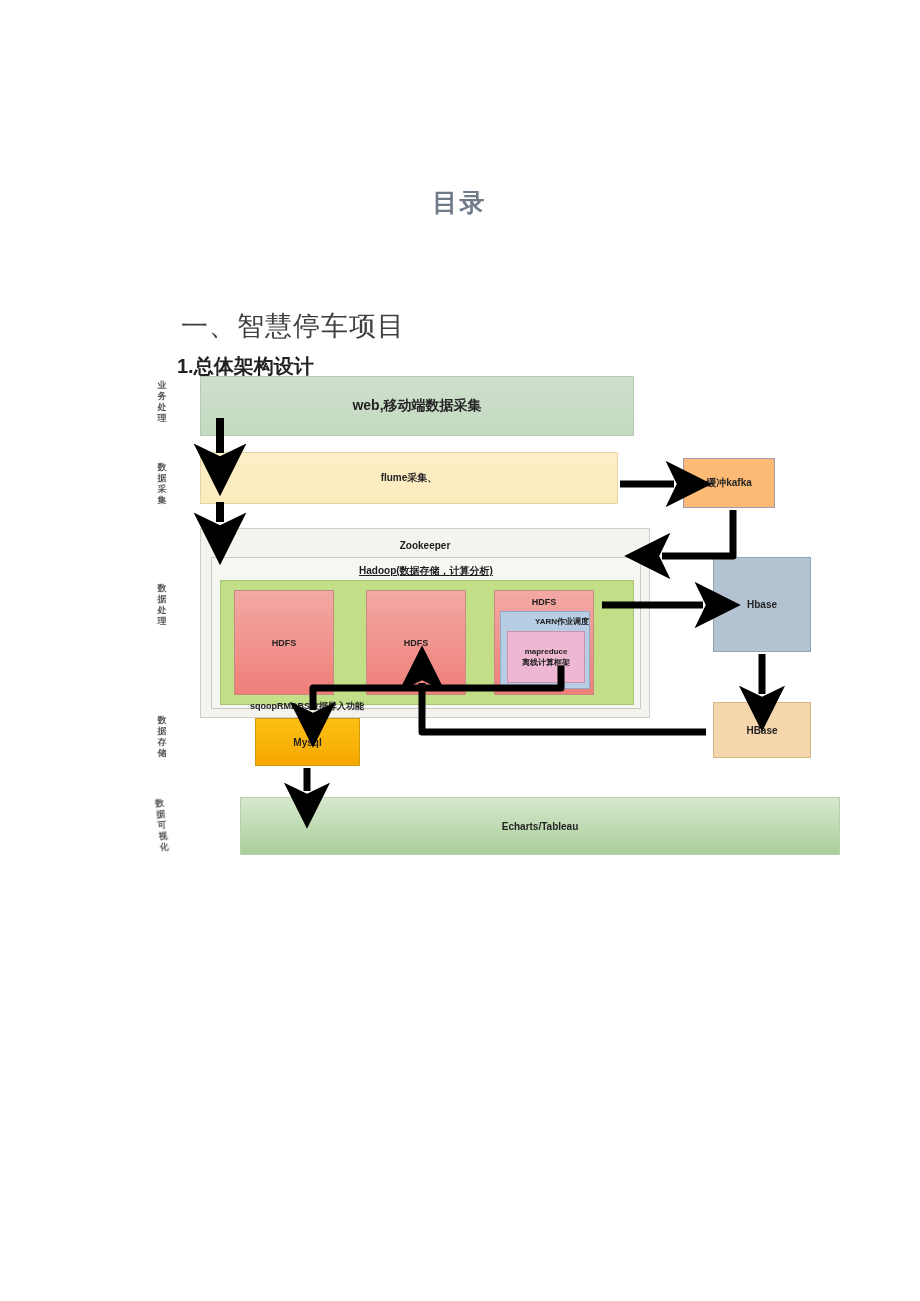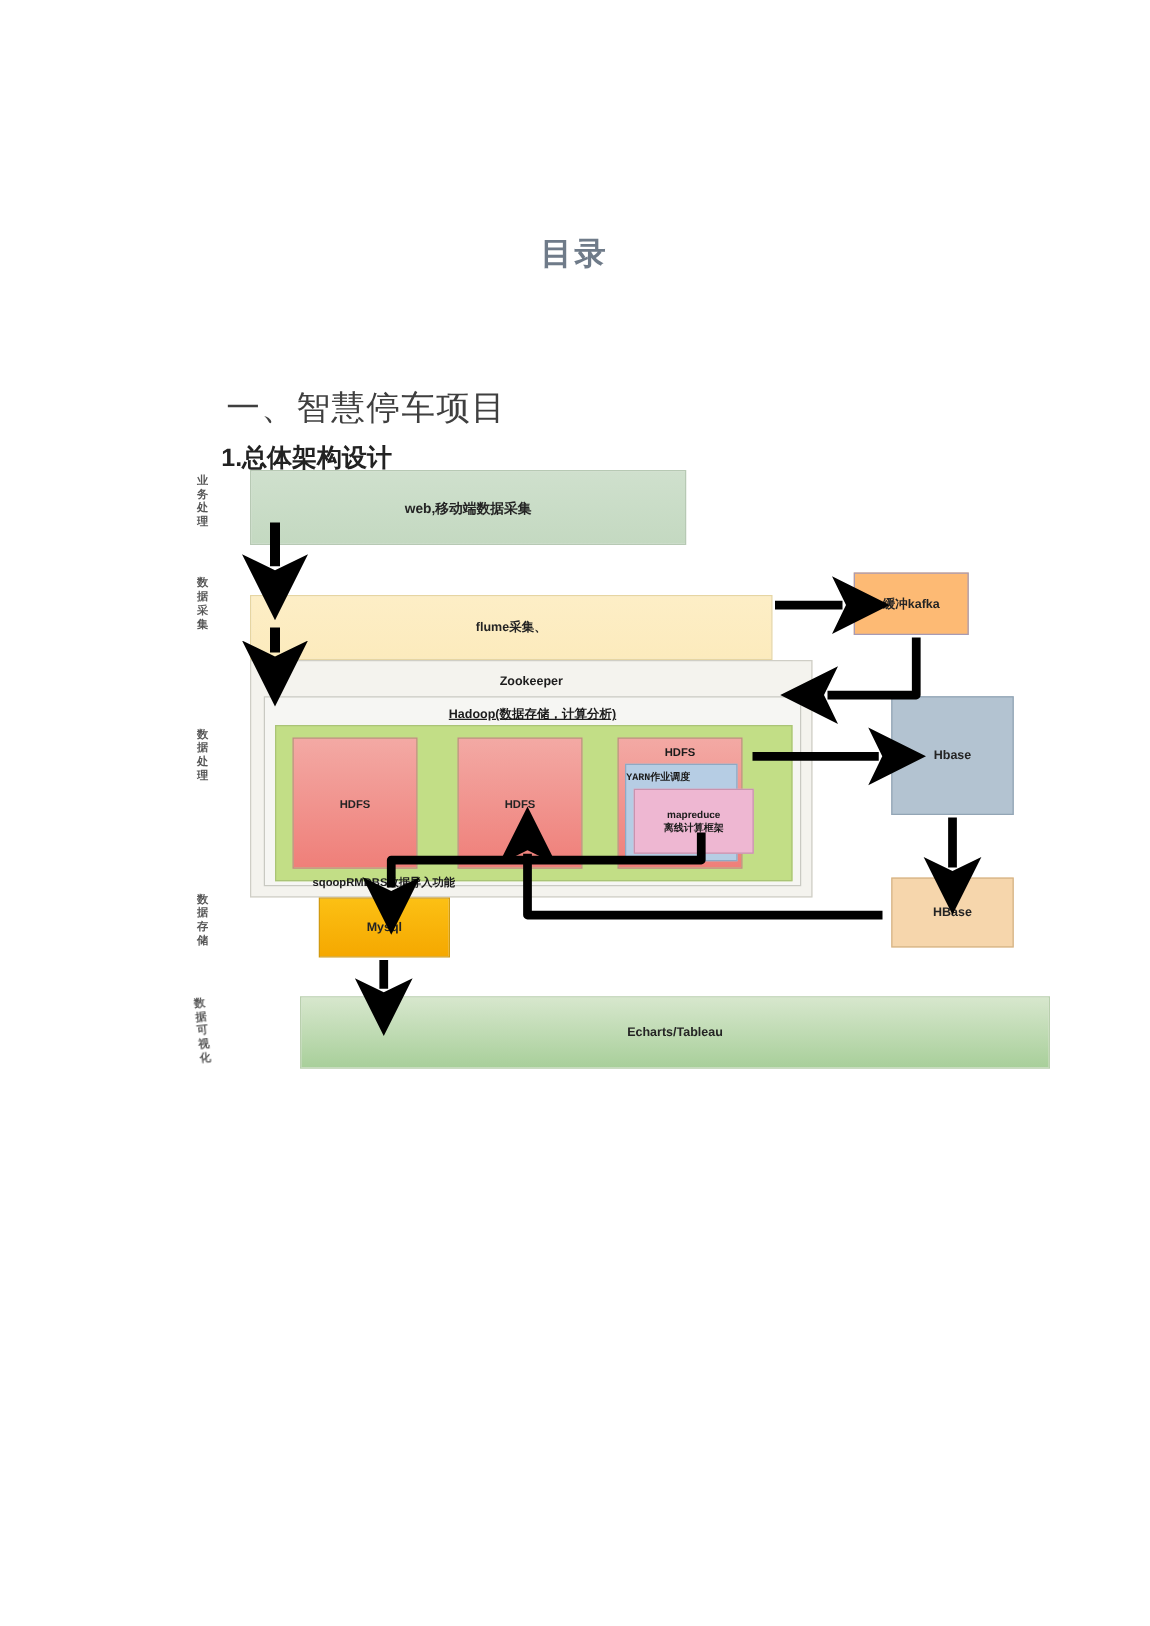--- a/index.html
+++ b/index.html
@@ -107,27 +107,27 @@
     align-items: center;
     justify-content: center;
     text-align: center;
     font-weight: bold;
     color: #242424;
     filter: blur(0.22px);
   }
 
   
   .band-web {
-    left: 50px; top: 6px; width: 349px; height: 60px;
+    left: 50px; top: 6px; width: 434px; height: 60px;
     background: linear-gradient(180deg,#cfe0cd 0%,#c4d9c1 100%);
     border: 1px solid #b7c9b4;
-    font-size: 11px;
+    font-size: 14px;
   }
   .band-flume {
-    left: 50px; top: 106px; width: 418px; height: 52px;
+    left: 50px; top: 82px; width: 418px; height: 52px;
     background: linear-gradient(180deg,#fdeec6 0%,#fcebbd 100%);
     border: 1px solid #e6d5a2;
     font-size: 10px;
   }
   .band-echarts {
     left: 50px; top: 427px; width: 600px; height: 58px;
     background: linear-gradient(180deg,#d7e7cd 0%,#a8cf9a 100%);
     border: 1px solid #b9cfae;
     font-size: 10px;
     margin-left: 40px;
@@ -194,27 +194,26 @@
   }
   .box-yarn {
     position: absolute;
     left: 5px; top: 20px; width: 90px; height: 78px;
     background: #b6cde4;
     border: 1px solid #8fa9c4;
     box-sizing: border-box;
   }
   .yarn-title {
     position: absolute; left: 0; top: 4px; width: 100%;
-    text-align: left; font-size: 8px; font-weight: bold; color: #1b1b1b;
-    filter: blur(0.22px);
-    font-family: Liberation Mono, monospace;
+    text-align: right; font-size: 8px; font-weight: bold; color: #1b1b1b;
+    filter: blur(0.22px);
   }
   .box-mapreduce {
     position: absolute;
-    left: 6px; top: 19px; width: 96px; height: 52px;
+    left: 6px; top: 19px; width: 78px; height: 52px;
     background: #eeb7d2;
     border: 1px solid #c993ae;
     box-sizing: border-box;
     display: flex; flex-direction: column;
     align-items: center; justify-content: center;
     font-size: 8px; font-weight: bold; color: #1b1b1b; line-height: 11px;
     filter: blur(0.22px);
   }
 
   .box-hbase-blue {

